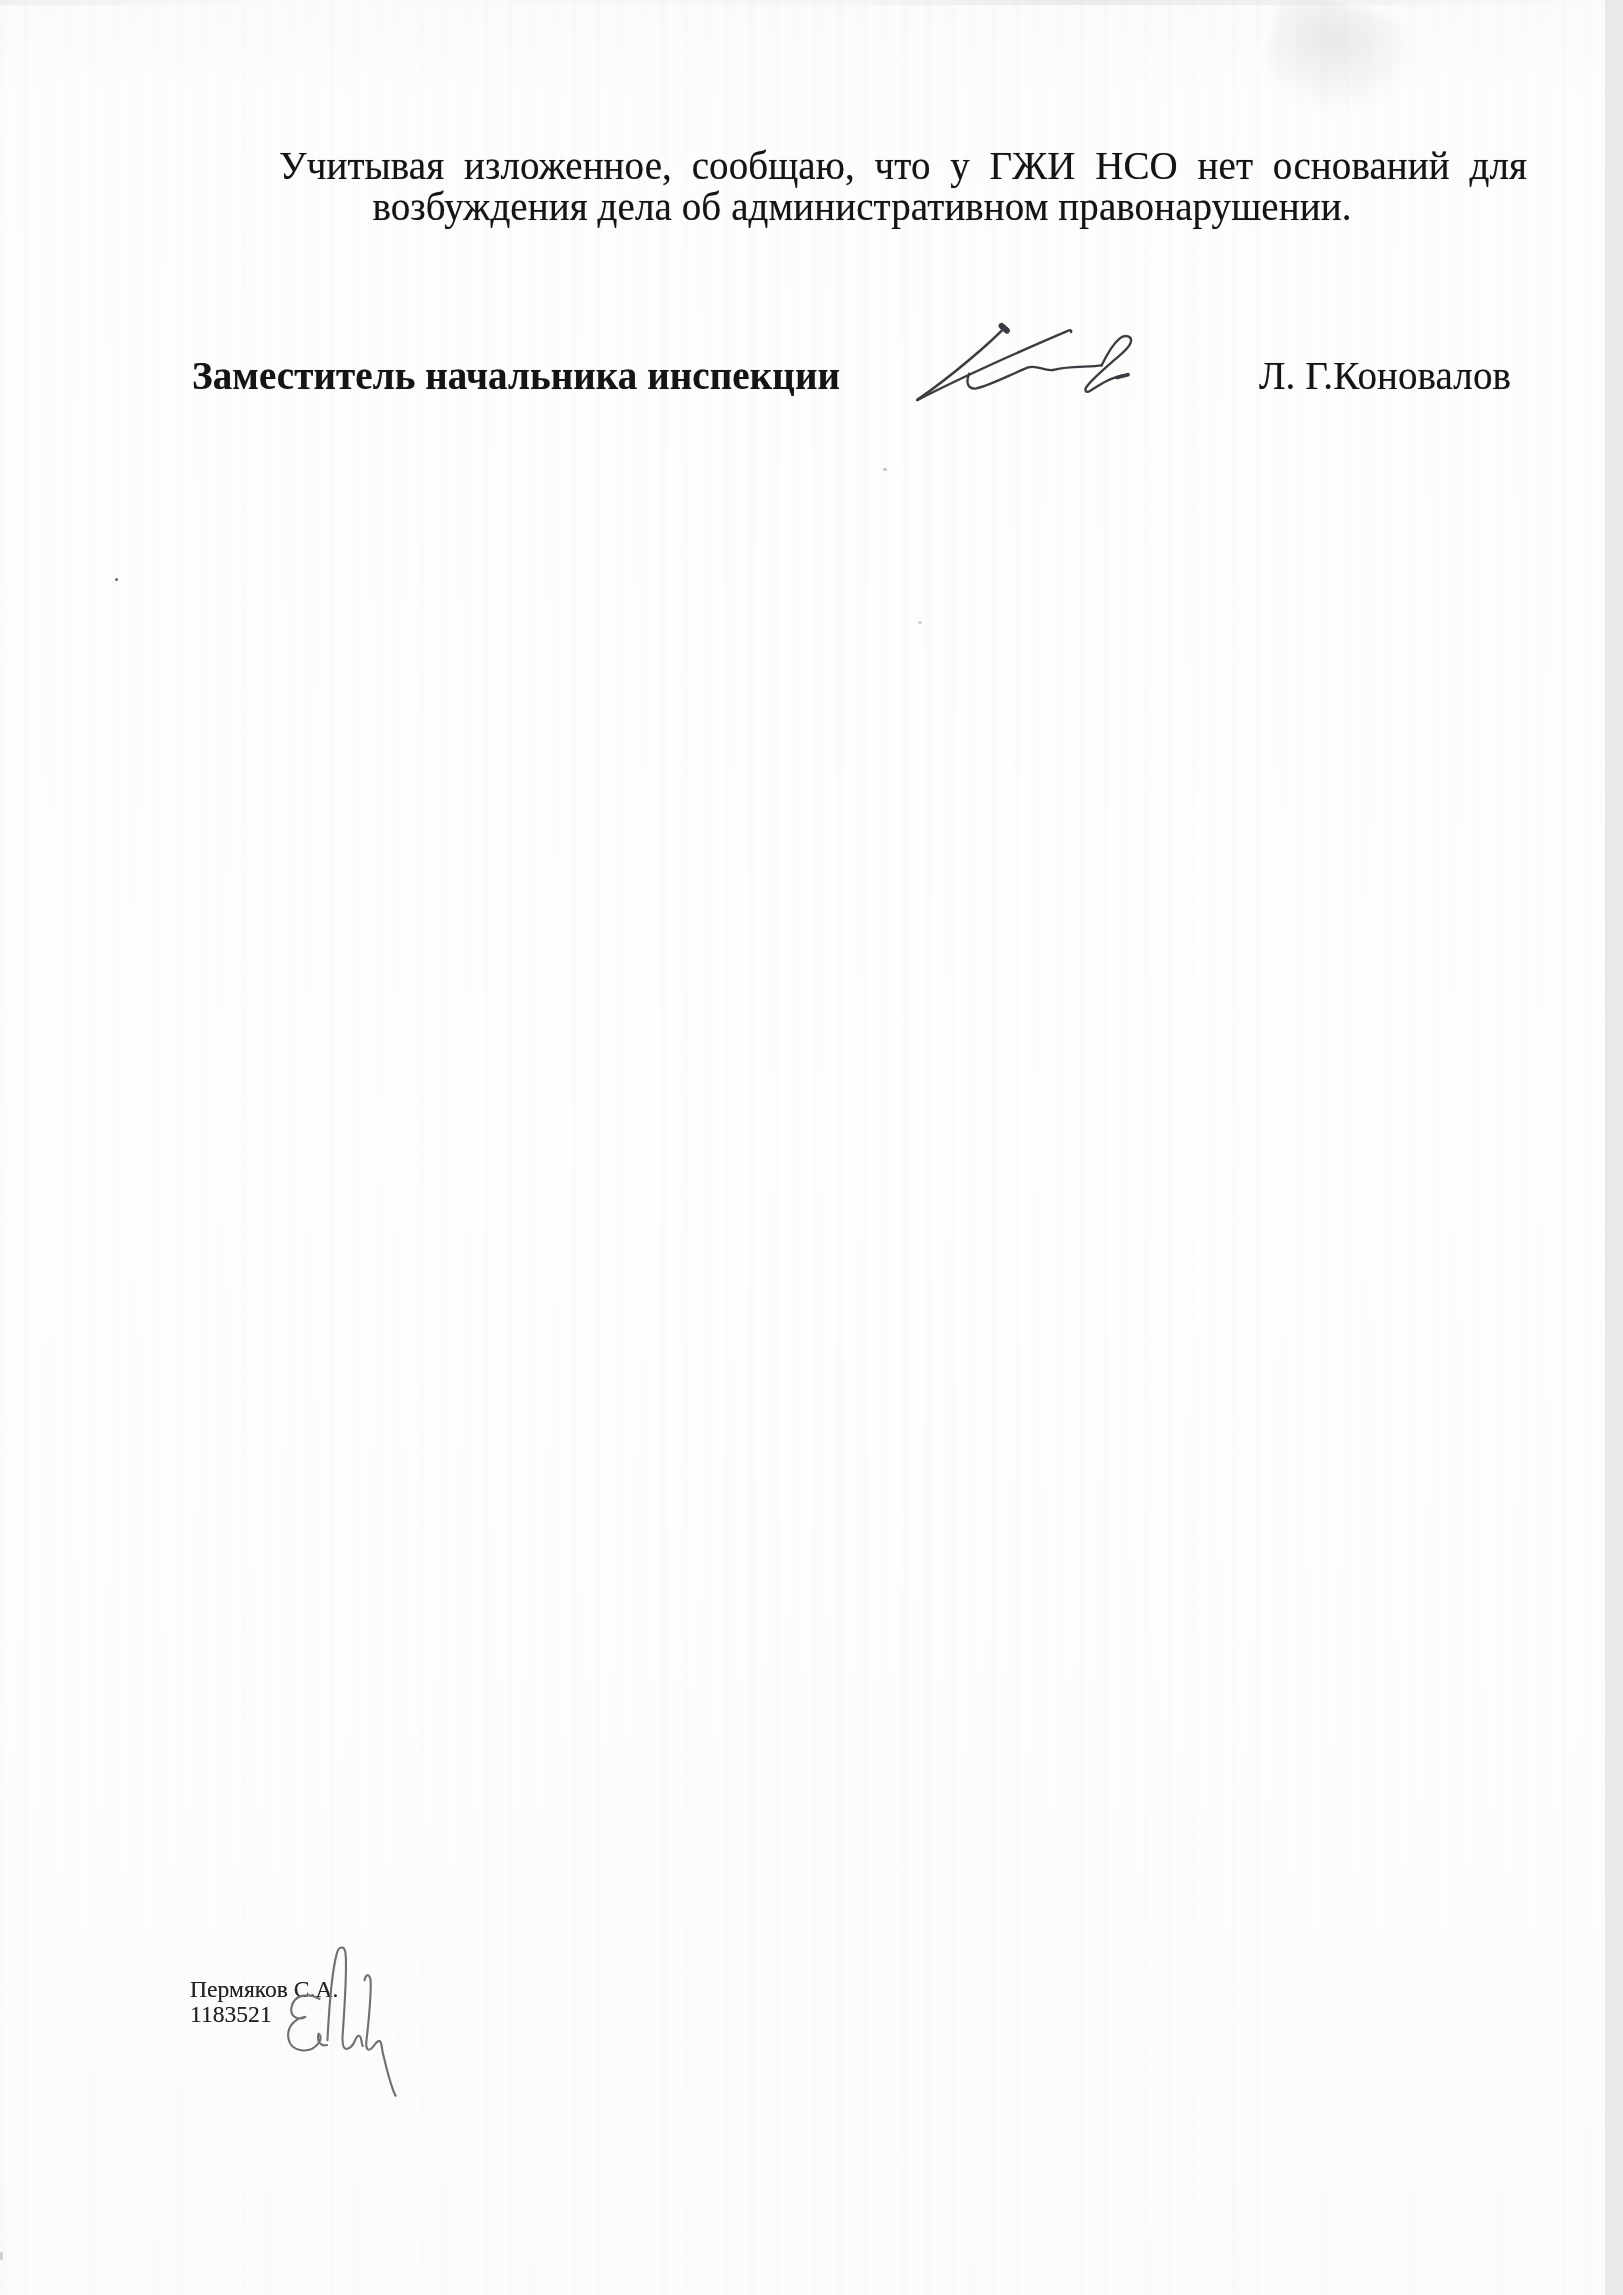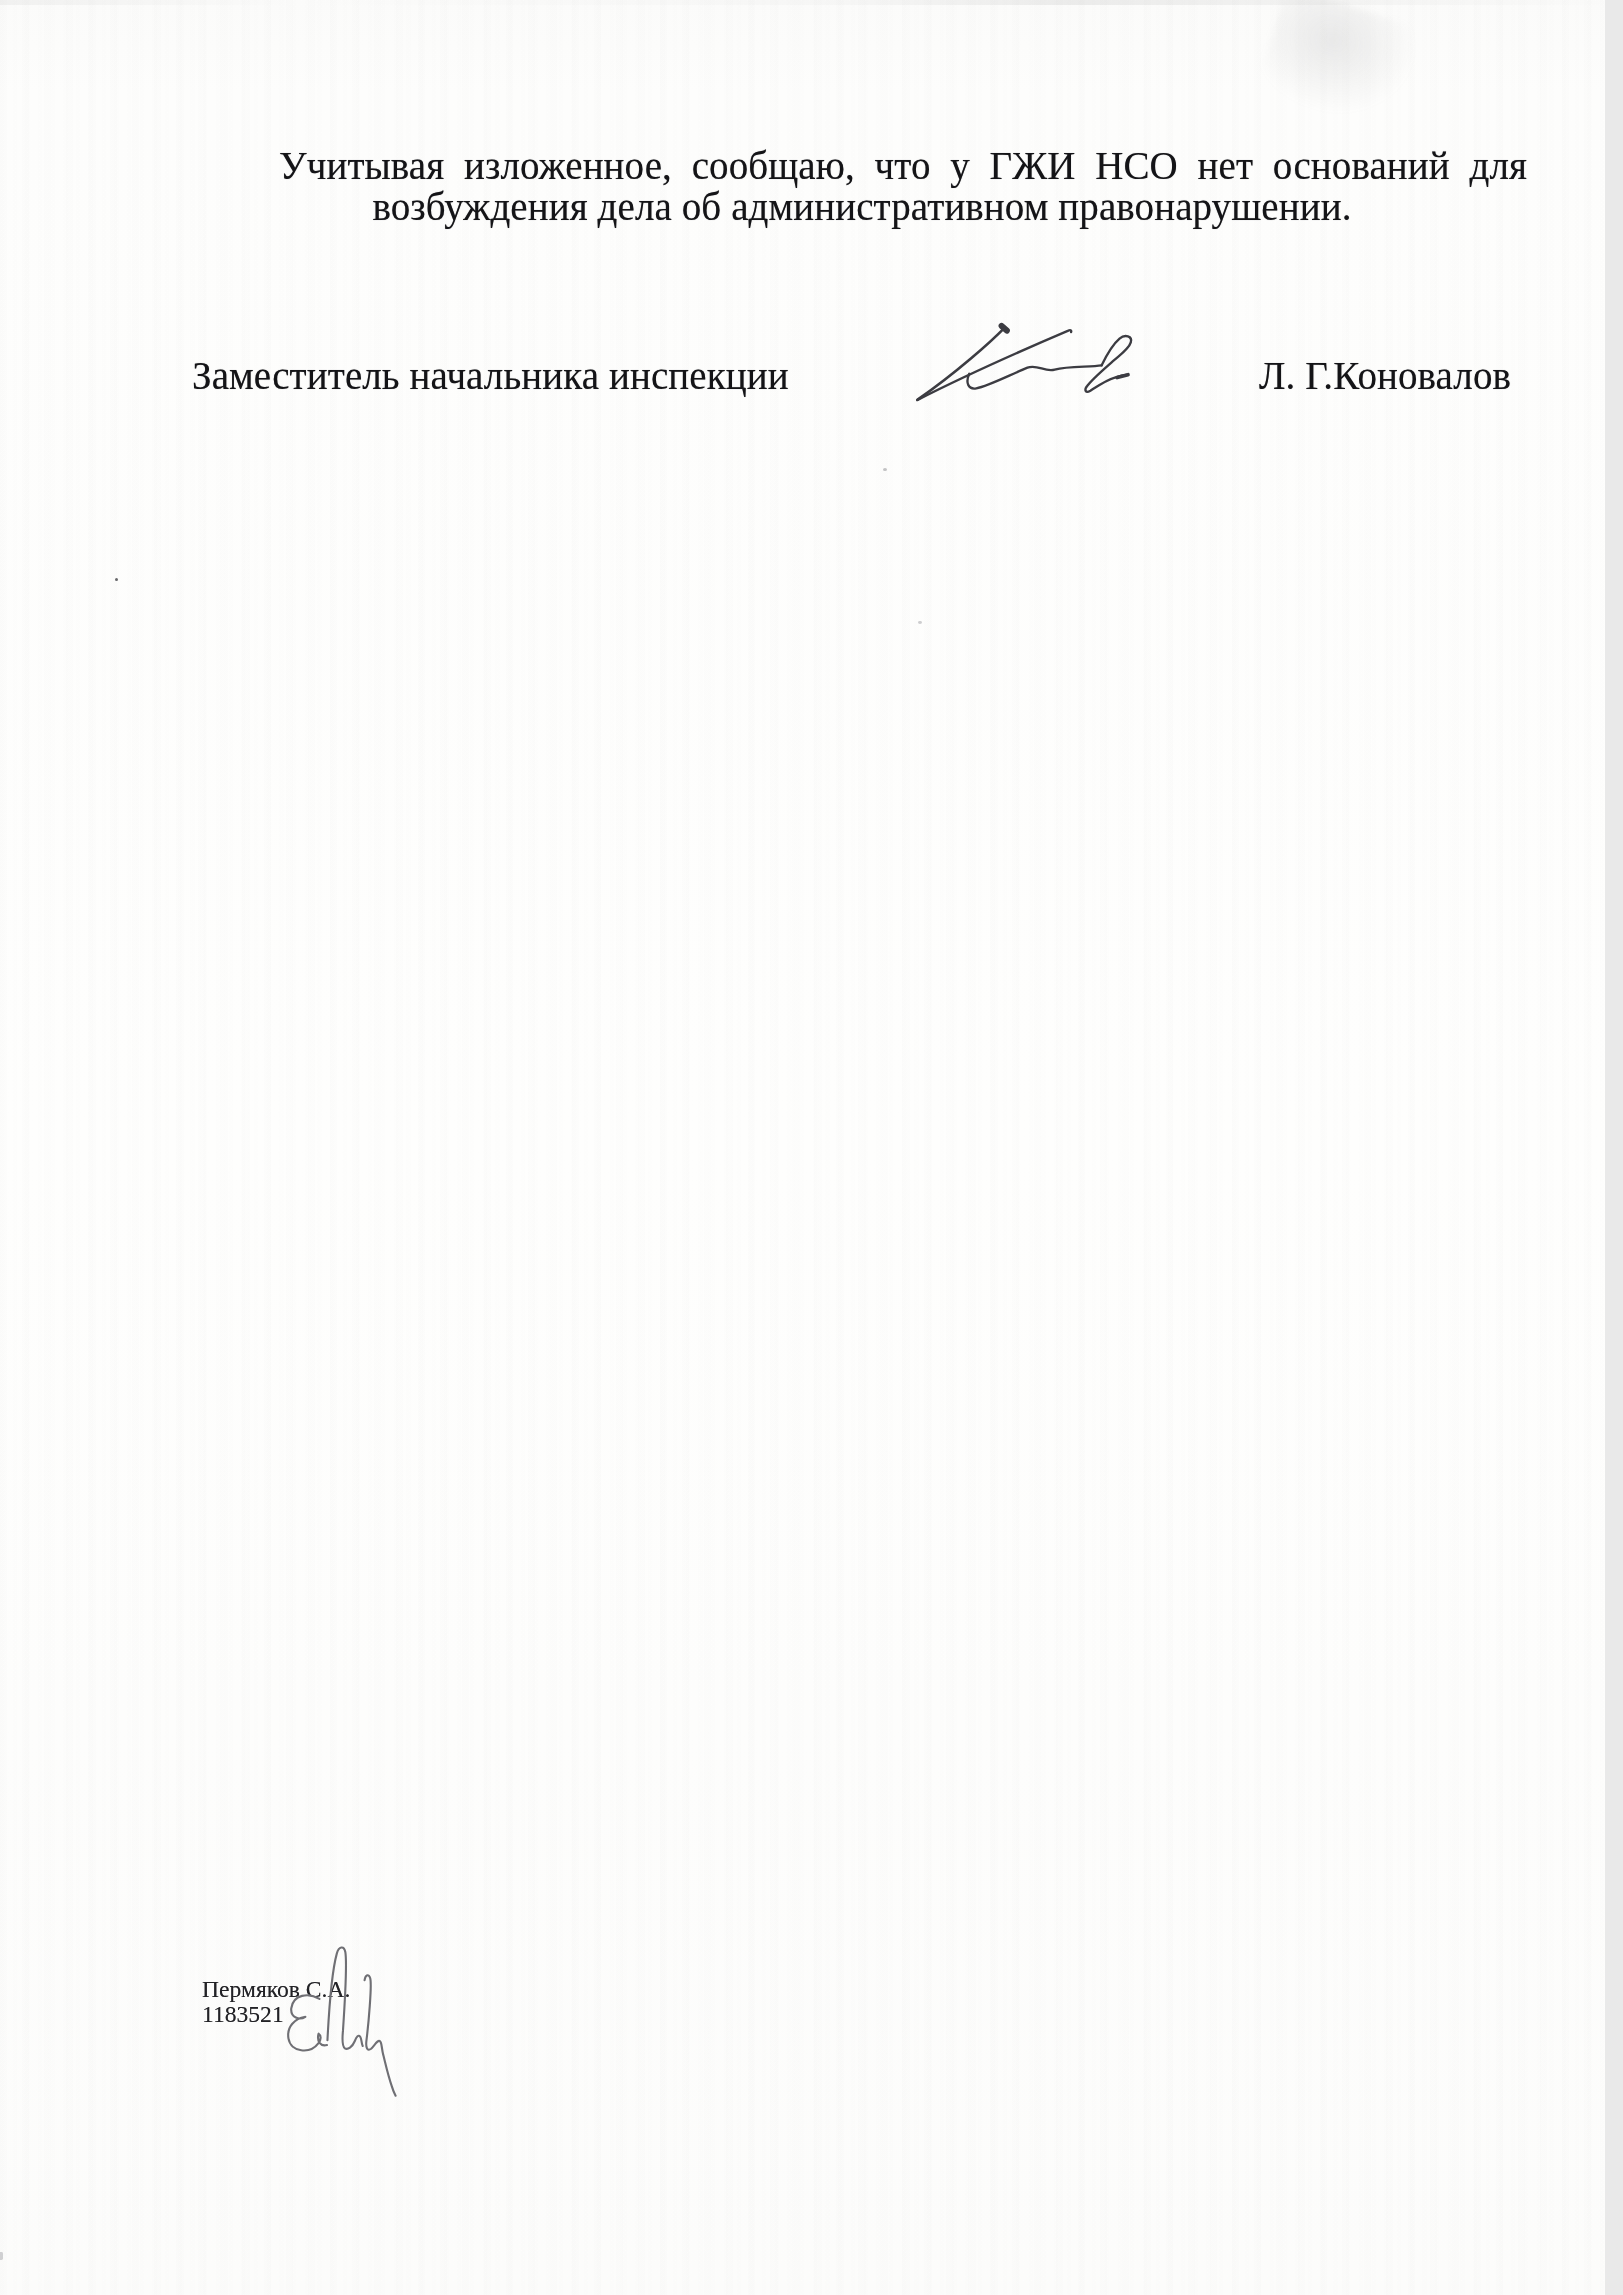--- a/index.html
+++ b/index.html
@@ -46,29 +46,30 @@
     text-align-last: justify;
   }
   .para .line2 {
     display: block;
     text-align: center;
   }
   .job-title {
     left: 192px;
     top: 355px;
     width: 707px;
+    font-weight: bold;
   }
   .signer-name {
     top: 355px;
     right: 94px;
   }
 
   .footer-block {
     position: absolute;
-    left: 202px;
+    left: 190px;
     top: 1977px;
     font-size: 23.6px;
     line-height: 24.5px;
     color: #222226;
     text-shadow: 0 0 0.5px rgba(30,30,34,0.5);
   }
   .footer-block .fline { display: block; }
 
   
   .sig-svg { position: absolute; }

